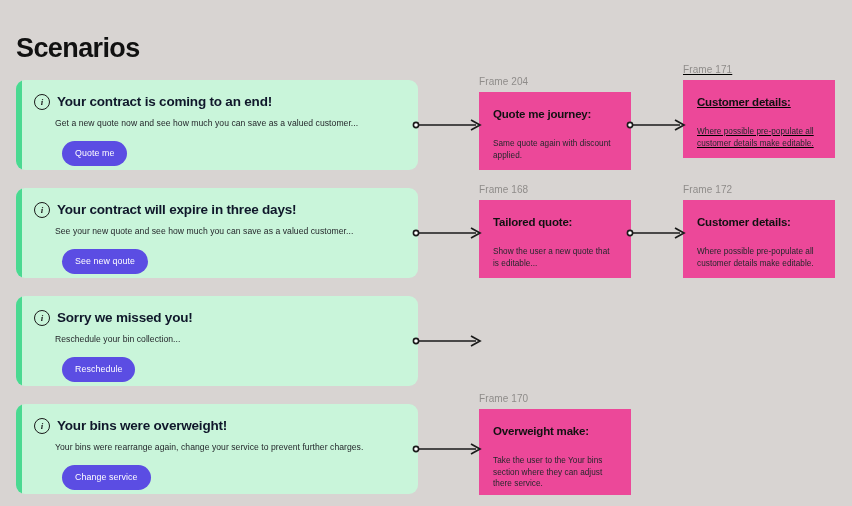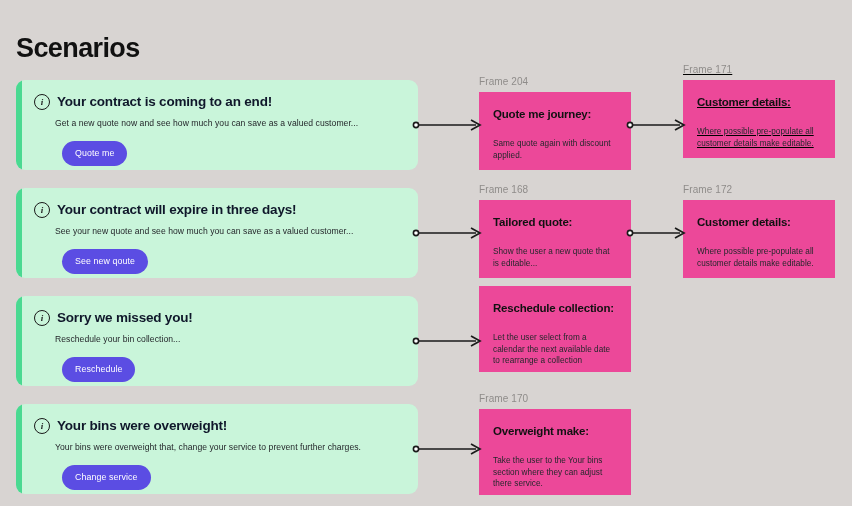--- a/index.html
+++ b/index.html
@@ -189,21 +189,21 @@
     </div>
   </div>
 
   <div class="scenario-card" style="top:384px;height:90px;">
     <div class="scenario-accent"></div>
     <div class="scenario-inner">
       <div class="scenario-head">
         <span class="info-icon">i</span>
         <span class="scenario-title">Your bins were overweight!</span>
       </div>
-      <div class="scenario-desc">Your bins were overweight that, change your service to prevent further charges.</div>
+      <div class="scenario-desc">Your bins were rearrange again, change your service to prevent further charges.</div>
       <button class="scenario-btn">Change service</button>
     </div>
   </div>
 
   <div class="frame-group" style="left:479px;top:56px;width:152px;">
     <div class="frame-label">Frame 204</div>
     <div class="frame-card" style="height:78px;">
       <div class="frame-title">Quote me journey:</div>
       <div class="frame-body">Same quote again with discount applied.</div>
     </div>
@@ -211,24 +211,20 @@
 
   <div class="frame-group" style="left:479px;top:164px;width:152px;">
     <div class="frame-label">Frame 168</div>
     <div class="frame-card" style="height:78px;">
       <div class="frame-title">Tailored quote:</div>
       <div class="frame-body">Show the user a new quote that is editable...</div>
     </div>
   </div>
 
   <div class="frame-group" style="left:479px;top:266px;width:152px;">
-    <div class="frame-card" style="height:86px;">
-      <div class="frame-title">Reschedule collection:</div>
-      <div class="frame-body">Let the user select from a calendar the next available date to rearrange a collection</div>
-    </div>
   </div>
 
   <div class="frame-group" style="left:479px;top:373px;width:152px;">
     <div class="frame-label">Frame 170</div>
     <div class="frame-card" style="height:86px;">
       <div class="frame-title">Overweight make:</div>
       <div class="frame-body">Take the user to the Your bins section where they can adjust there service.</div>
     </div>
   </div>
 

